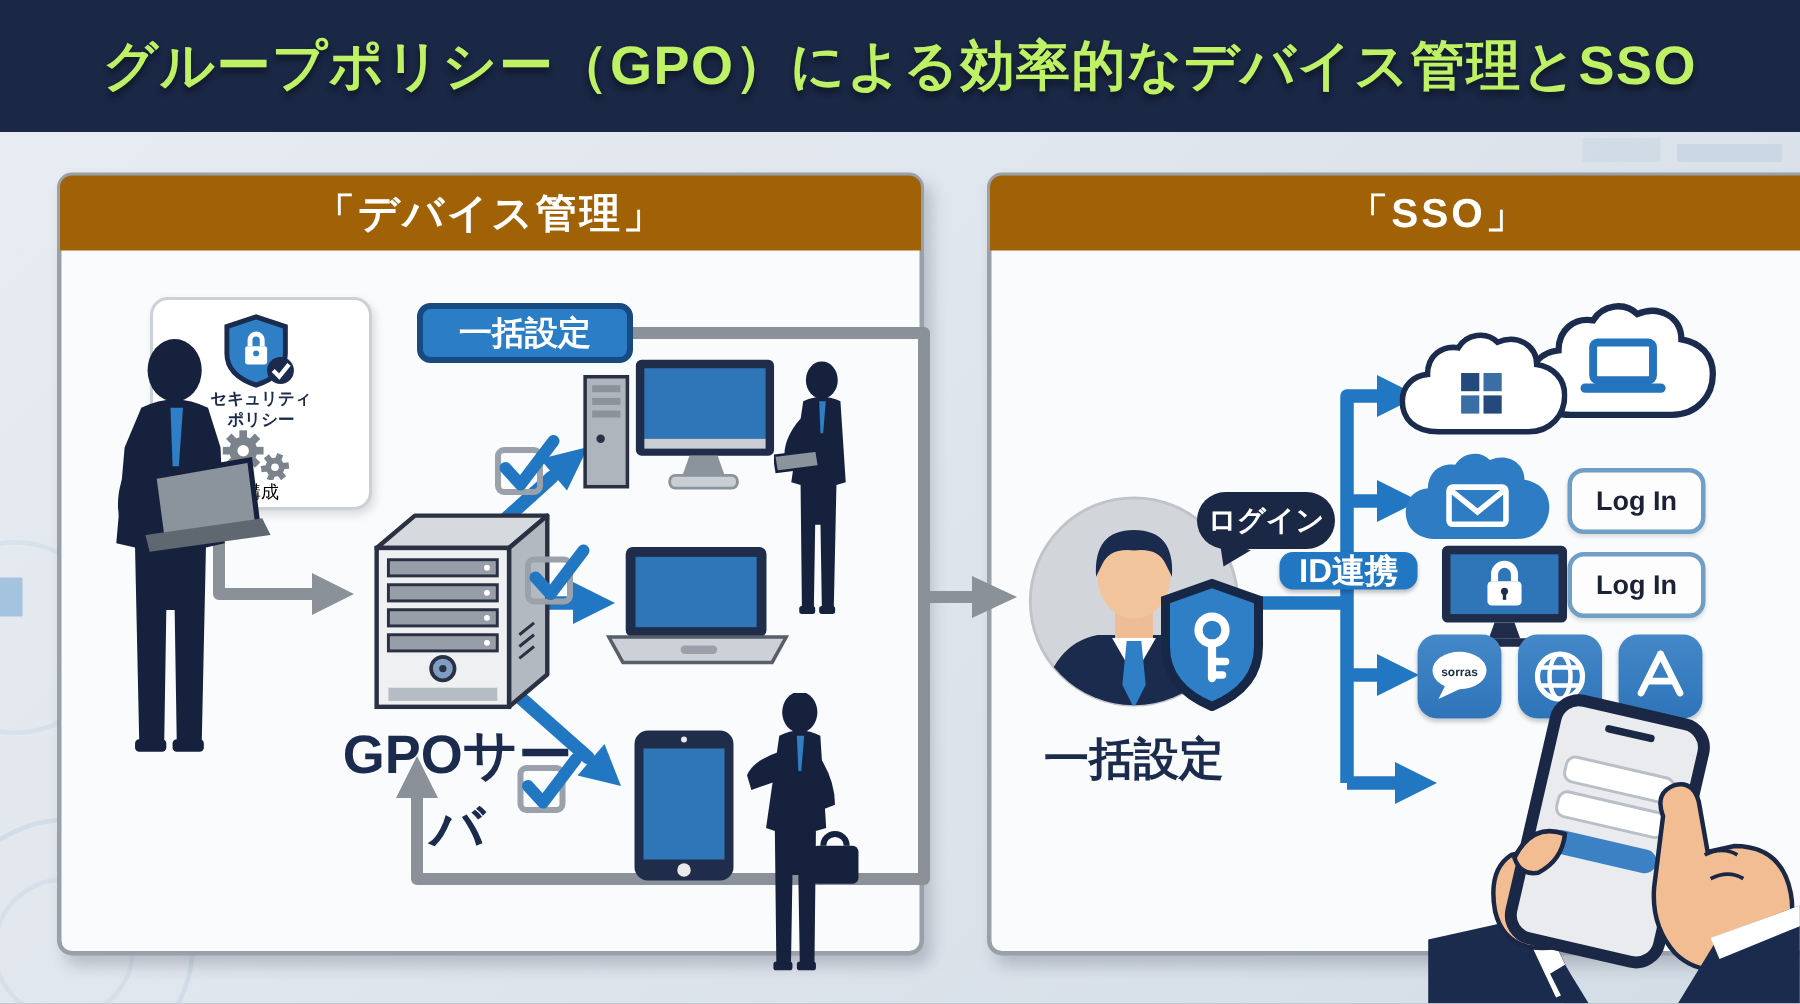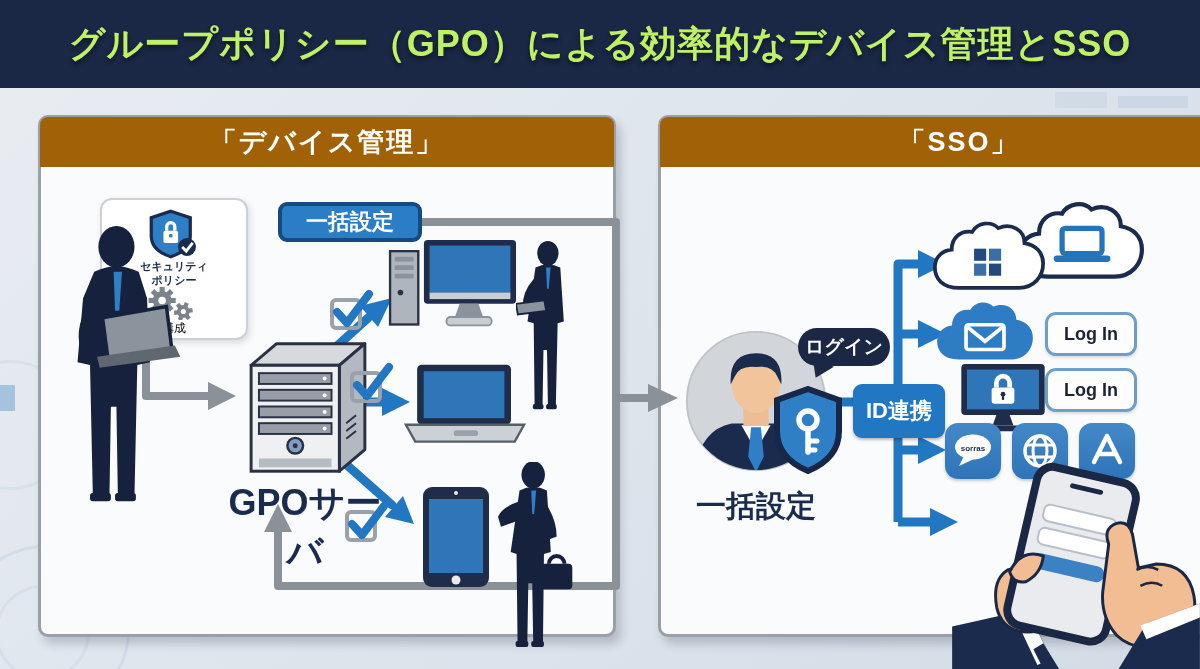--- a/index.html
+++ b/index.html
@@ -275,21 +275,21 @@
     <line x1="36" y1="43" x2="36" y2="66" stroke="#fff" stroke-width="5.5" stroke-linecap="round"></line>
     <line x1="36" y1="55" x2="45" y2="55" stroke="#fff" stroke-width="5" stroke-linecap="round"></line>
     <line x1="36" y1="64" x2="43" y2="64" stroke="#fff" stroke-width="5" stroke-linecap="round"></line>
   </svg>
 
   <div class="abs bubble" style="left:798px;top:328px;width:92px;height:38px;">
     <span>ログイン</span>
     <span class="tail"></span>
   </div>
 
-  <div class="abs pill id-pill" style="left:853px;top:384px;width:92px;height:54px;">
+  <div class="abs pill id-pill" style="left:853px;top:368px;width:92px;height:25px;">
     <span>ID連携</span>
   </div>
 
   <div class="abs big-label" style="left:681px;top:486px;width:150px;font-size:30px;">一括設定</div>
 
   <svg class="abs" style="left:933px;top:220px;z-index:5;" width="112" height="76" viewBox="0 0 120 80">
     <path d="M28 72 C10 72 2 62 2 50 C2 39 10 32 20 31 C20 18 30 10 42 12 C48 2 62 0 70 8 C84 2 98 10 98 24 C110 26 118 34 118 46 C118 60 108 72 92 72 Z" fill="#fff" stroke="#1b2b4d" stroke-width="4"></path>
     <g>
       <rect x="44" y="30" width="13" height="13" fill="#24497c"></rect>
         <rect x="60" y="30" width="13" height="13" fill="#3a6ea5"></rect>

